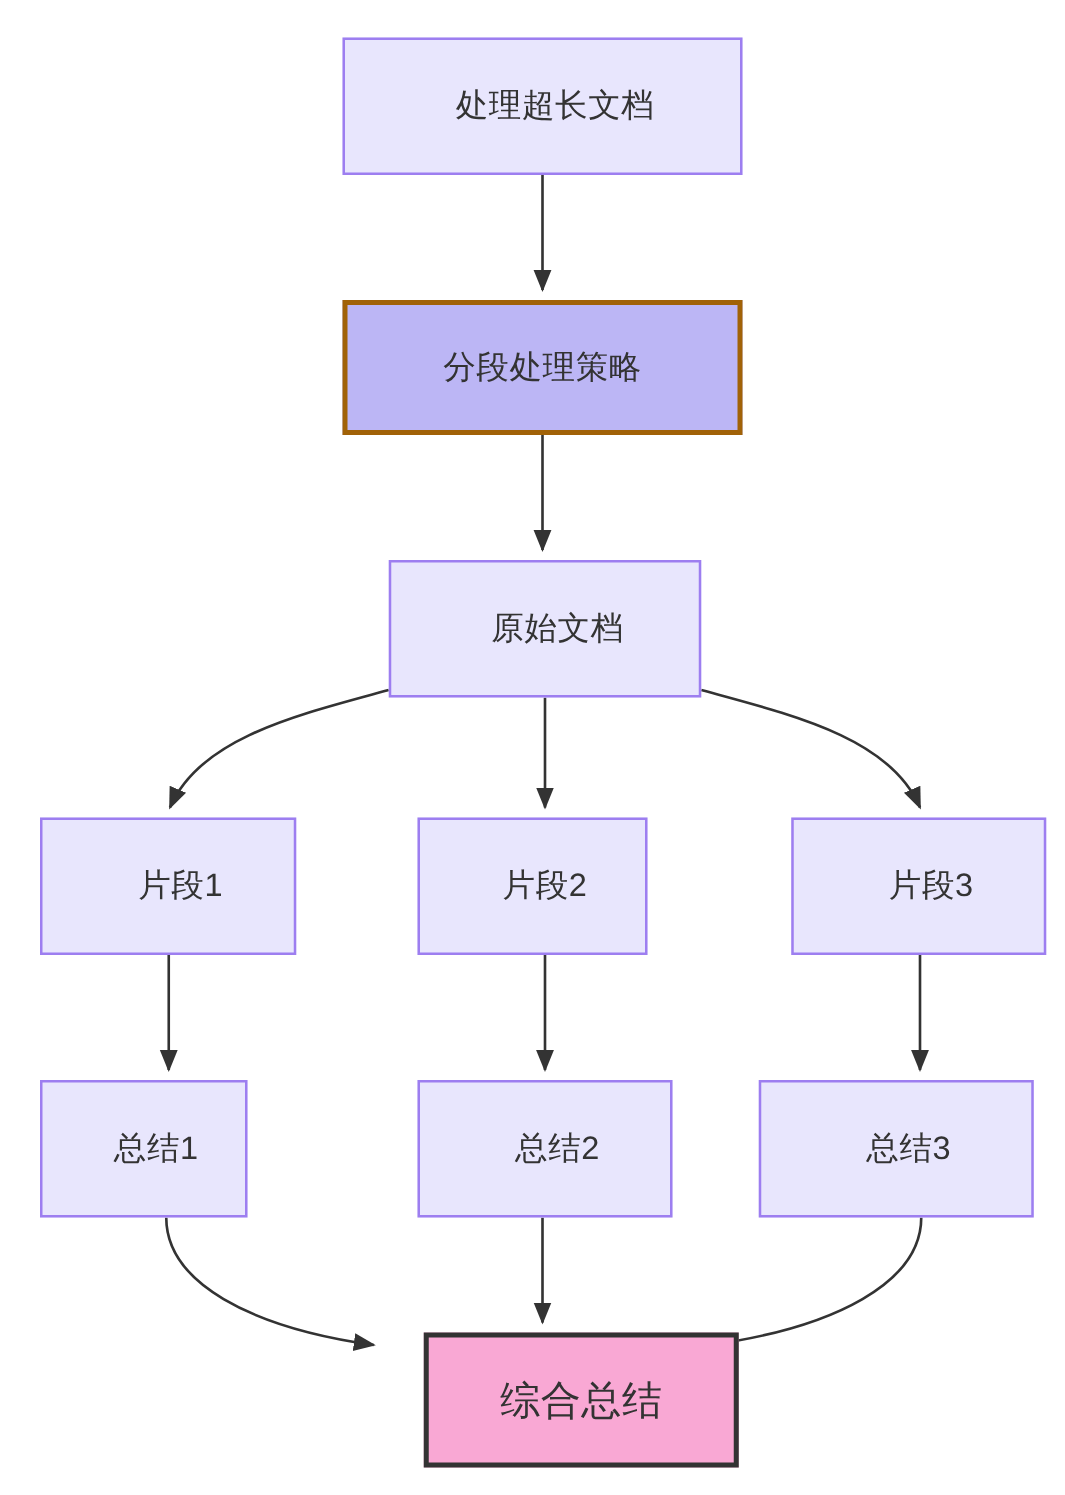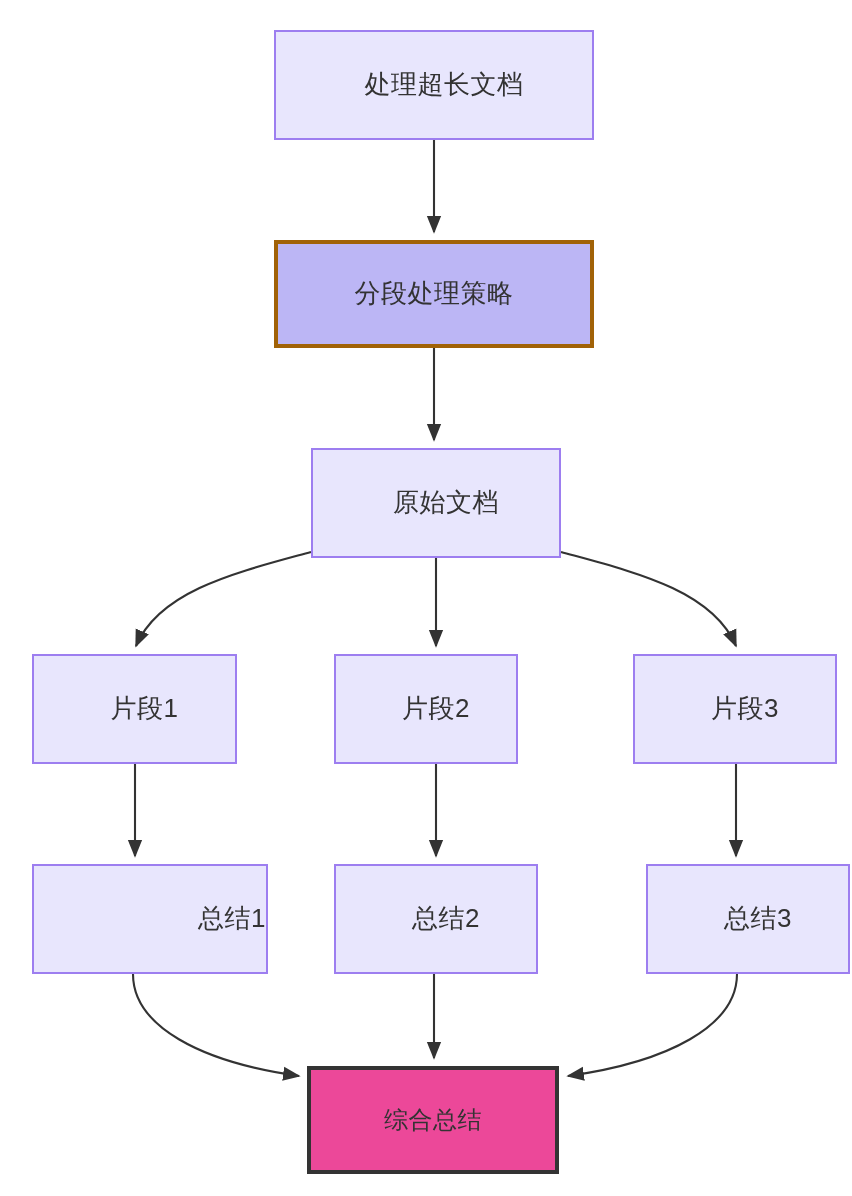--- a/index.html
+++ b/index.html
@@ -44,23 +44,24 @@
     border: 2px solid #9d7ef0;
     font-size: 26px;
     padding-left: 20px;
   }
   .node-emphasis {
     background: #bcb6f5;
     border: 4px solid #a16207;
     font-size: 26px;
   }
   .node-result {
-    background: #ec4899;
+    background: #f9a8d4;
     border: 4px solid #333333;
-    font-size: 24px;
+    font-size: 32px;
+    margin-left: 32px;
   }
   .node-label {
     display: block;
     white-space: nowrap;
   }
 </style>
 </head>
 <body style="background: rgb(255, 255, 255);">
 
 <div id="diagram-root">
@@ -98,27 +99,27 @@
       </div>
       <div class="node node-default" style="left: 32px; top: 654px; width: 205px; height: 110px; text-align: right;">
         <span class="node-label">片段1</span>
       </div>
       <div class="node node-default" style="left: 334px; top: 654px; width: 184px; height: 110px;">
         <span class="node-label">片段2</span>
       </div>
       <div class="node node-default" style="left: 633px; top: 654px; width: 204px; height: 110px;">
         <span class="node-label">片段3</span>
       </div>
-      <div class="node node-default" style="left: 32px; top: 864px; width: 236px; height: 110px; justify-content: flex-end;">
+      <div class="node node-default" style="left: 32px; top: 864px; width: 166px; height: 110px;">
         <span class="node-label">总结1</span>
       </div>
       <div class="node node-default" style="left: 334px; top: 864px; width: 204px; height: 110px; text-align: right;">
         <span class="node-label">总结2</span>
       </div>
-      <div class="node node-default" style="left: 646px; top: 864px; width: 204px; height: 110px;">
+      <div class="node node-default" style="left: 607px; top: 864px; width: 220px; height: 110px;">
         <span class="node-label">总结3</span>
       </div>
       <div class="node node-result" style="left: 307px; top: 1066px; width: 252px; height: 108px;">
         <span class="node-label">综合总结</span>
       </div>
     </div>
 
 </div>
 
 </body></html>

